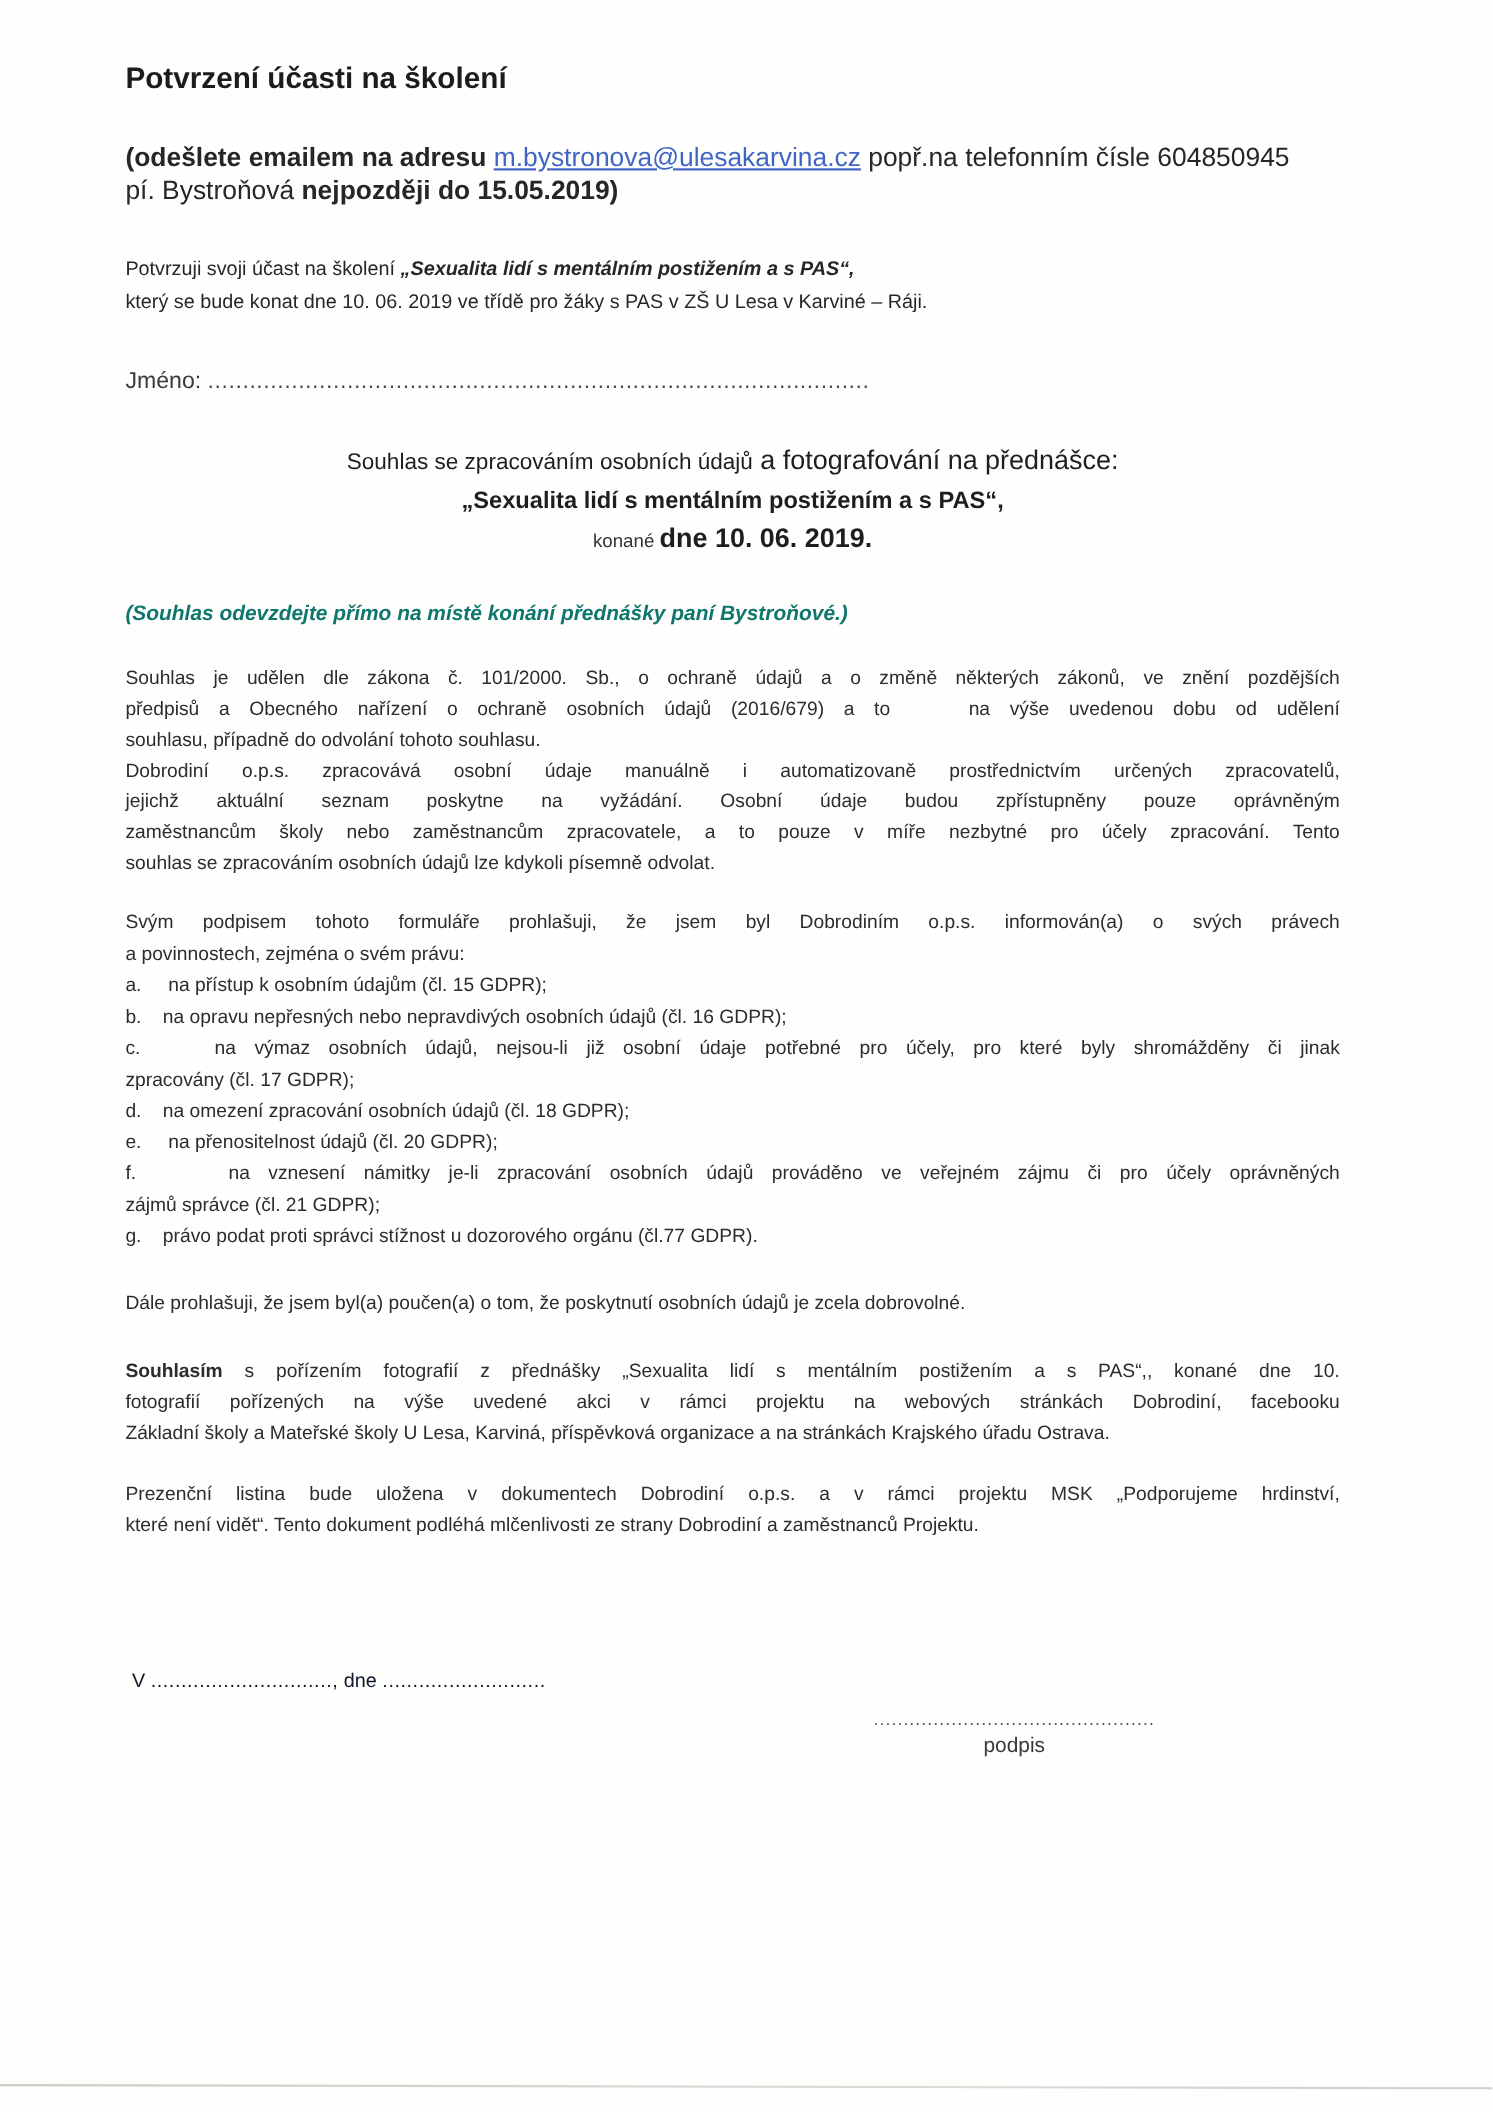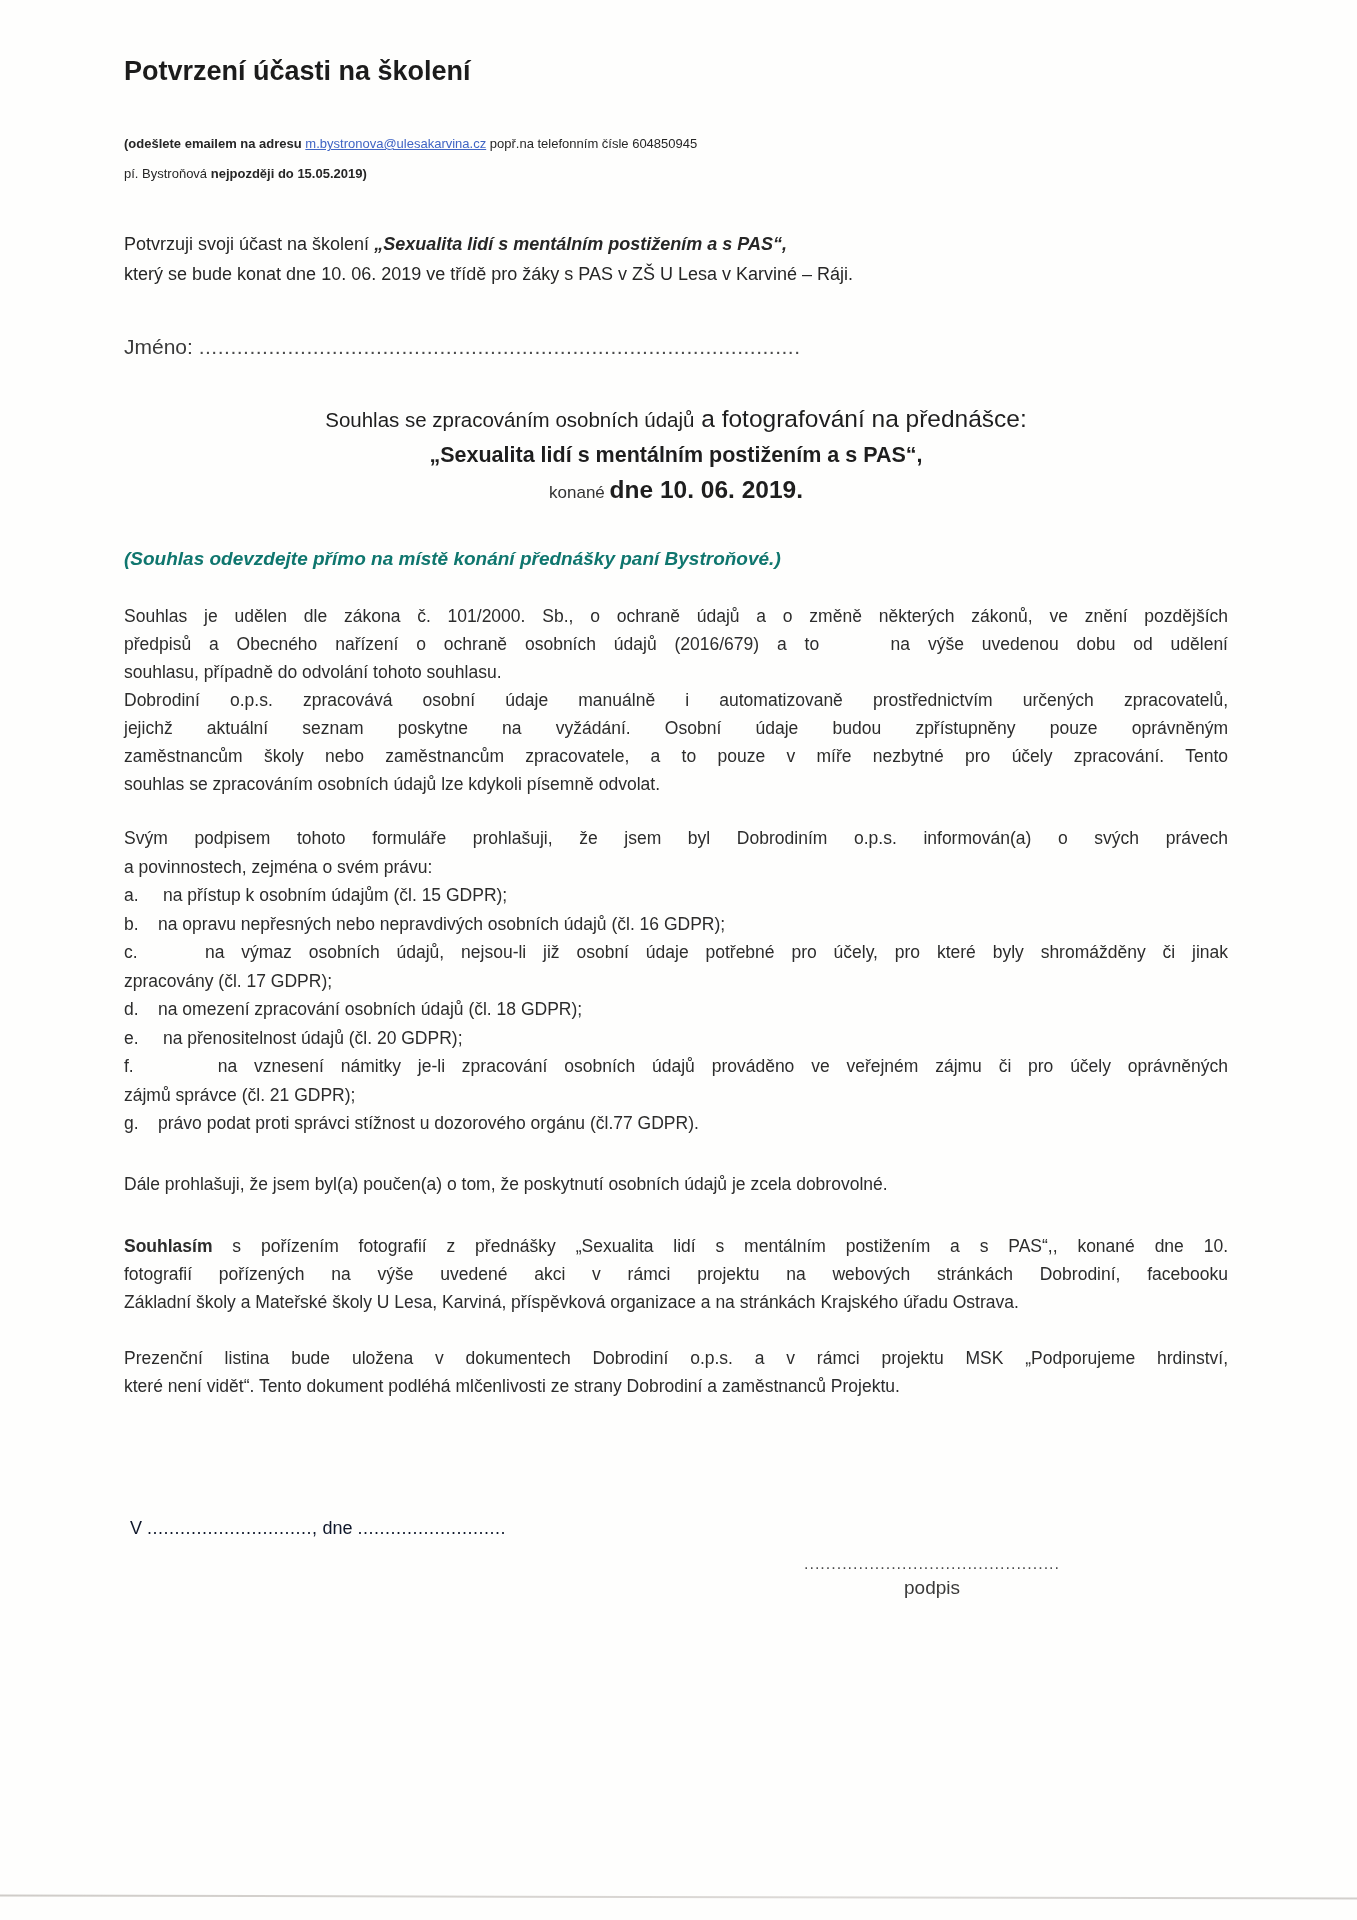--- a/index.html
+++ b/index.html
@@ -4,25 +4,25 @@
 <style>
   html,body { margin:0; padding:0; background:#ffffff; }
   .page {
     position:relative;
     width:1357px; height:1920px;
     background:#fefefdff;
     font-family:"Liberation Sans", sans-serif;
     color:#262626;
     overflow:hidden;
   }
-  .content { position:absolute; left:124px; top:0; width:1104px; }
+  .content { position:absolute; left:114px; top:0; width:1104px; }
 
   .doc-title { margin:56px 0 0 0; font-size:27px; font-weight:700; color:#1c1c1c; }
 
-  .contact { margin-top:42px; font-size:13px; line-height:30px; }
+  .contact { margin-top:42px; font-size:24px; line-height:30px; }
   .contact .b { font-weight:700; }
   .email-link { color:#4065c4; text-decoration:underline; }
 
   .confirm { margin-top:40px; font-size:18px; line-height:30px; }
   .confirm .course { font-weight:700; font-style:italic; }
 
   .name-line { margin-top:46px; font-size:21px; color:#3a3a3a; }
   .name-line .dots { letter-spacing:0.5px; color:#4a4a4a; }
 
   .heading-block { margin-top:46px; text-align:center; color:#1e1e1e; }

